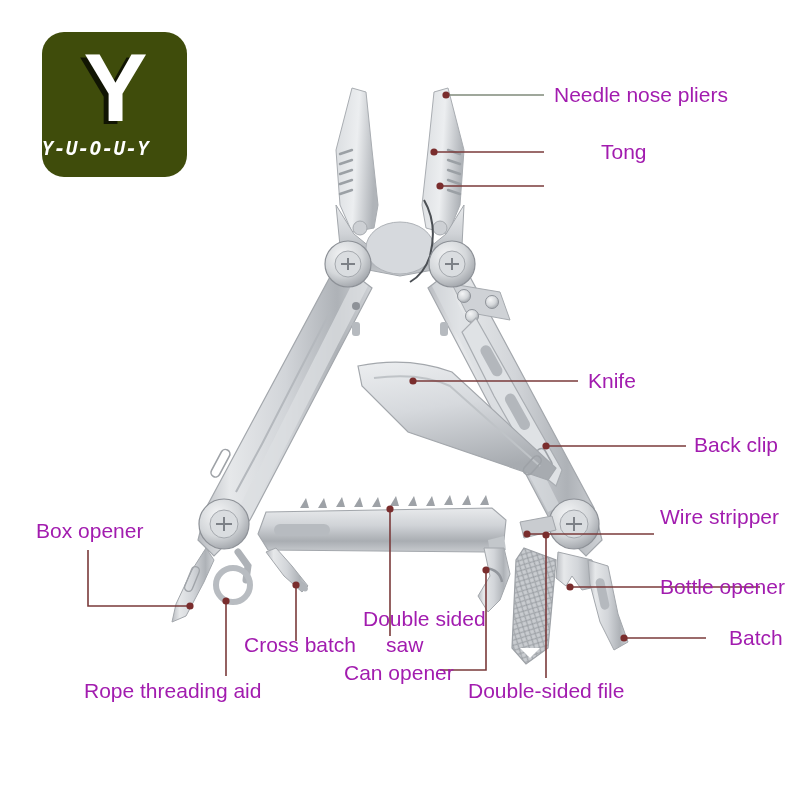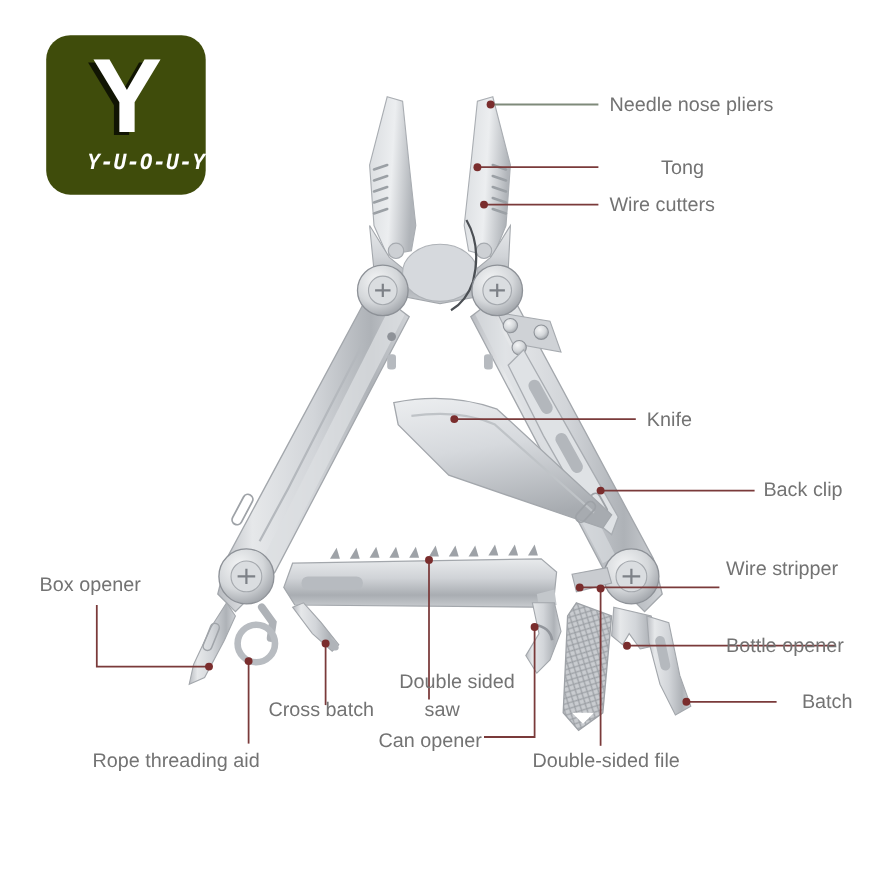--- a/index.html
+++ b/index.html
@@ -42,35 +42,35 @@
     line-height: 100px;
     color: #ffffff;
     letter-spacing: -2px;
     text-shadow: -5px 3px 0 rgba(0,0,0,0.72);
   }
   #logo-word {
     position: absolute;
     left: 0;
     bottom: 18px;
     width: 100%;
-    text-align: right;
+    text-align: left;
     font-family: "DejaVu Sans Mono", monospace;
     font-weight: bold;
     font-style: italic;
     font-size: 19px;
     letter-spacing: 0.5px;
     color: #ffffff;
   }
 
   
   .label {
     position: absolute;
     font-family: "Liberation Sans", sans-serif;
-    font-size: 18px;
-    color: #737373;
+    font-size: 21px;
+    color: #a21caf;
     white-space: nowrap;
     line-height: 26px;
   }
 
   
   #leaders {
     position: absolute;
     left: 0; top: 0;
     width: 800px;
     height: 800px;
@@ -298,21 +298,20 @@
 
   <div id="logo">
     <div id="logo-y">Y</div>
     <div id="logo-word">Y-U-O-U-Y</div>
   </div>
 
   <div class="label" style="left:554px; top:82px;">Needle nose pliers</div>
 
   <div class="label" style="left:554px; top:139px;margin-left:47px;">Tong</div>
 
-  <div class="label" style="left:554px; top:173px;">Wire cutters</div>
 
   <div class="label" style="left:588px; top:368px;">Knife</div>
 
   <div class="label" style="left:694px; top:432px;">Back clip</div>
 
   <div class="label" style="left:660px; top:504px;">Wire stripper</div>
 
   <div class="label" style="left:660px; top:574px;">Bottle opener</div>
 
   <div class="label" style="left:716px; top:625px;margin-left:13px;">Batch</div>
@@ -322,15 +321,15 @@
   <div class="label" style="left:244px; top:632px;">Cross batch</div>
 
   <div class="label" style="left:84px; top:678px;">Rope threading aid</div>
 
   <div class="label" style="left:340px; top:606px;margin-left:23px;">Double sided</div>
 
   <div class="label" style="left:386px; top:632px;">saw</div>
 
   <div class="label" style="left:344px; top:660px;">Can opener</div>
 
-  <div class="label" style="left:484px; top:678px;text-align:right;">Double-sided file</div>
+  <div class="label" style="left:468px; top:678px;text-align:right;">Double-sided file</div>
 
 </div>
 
 </body></html>

